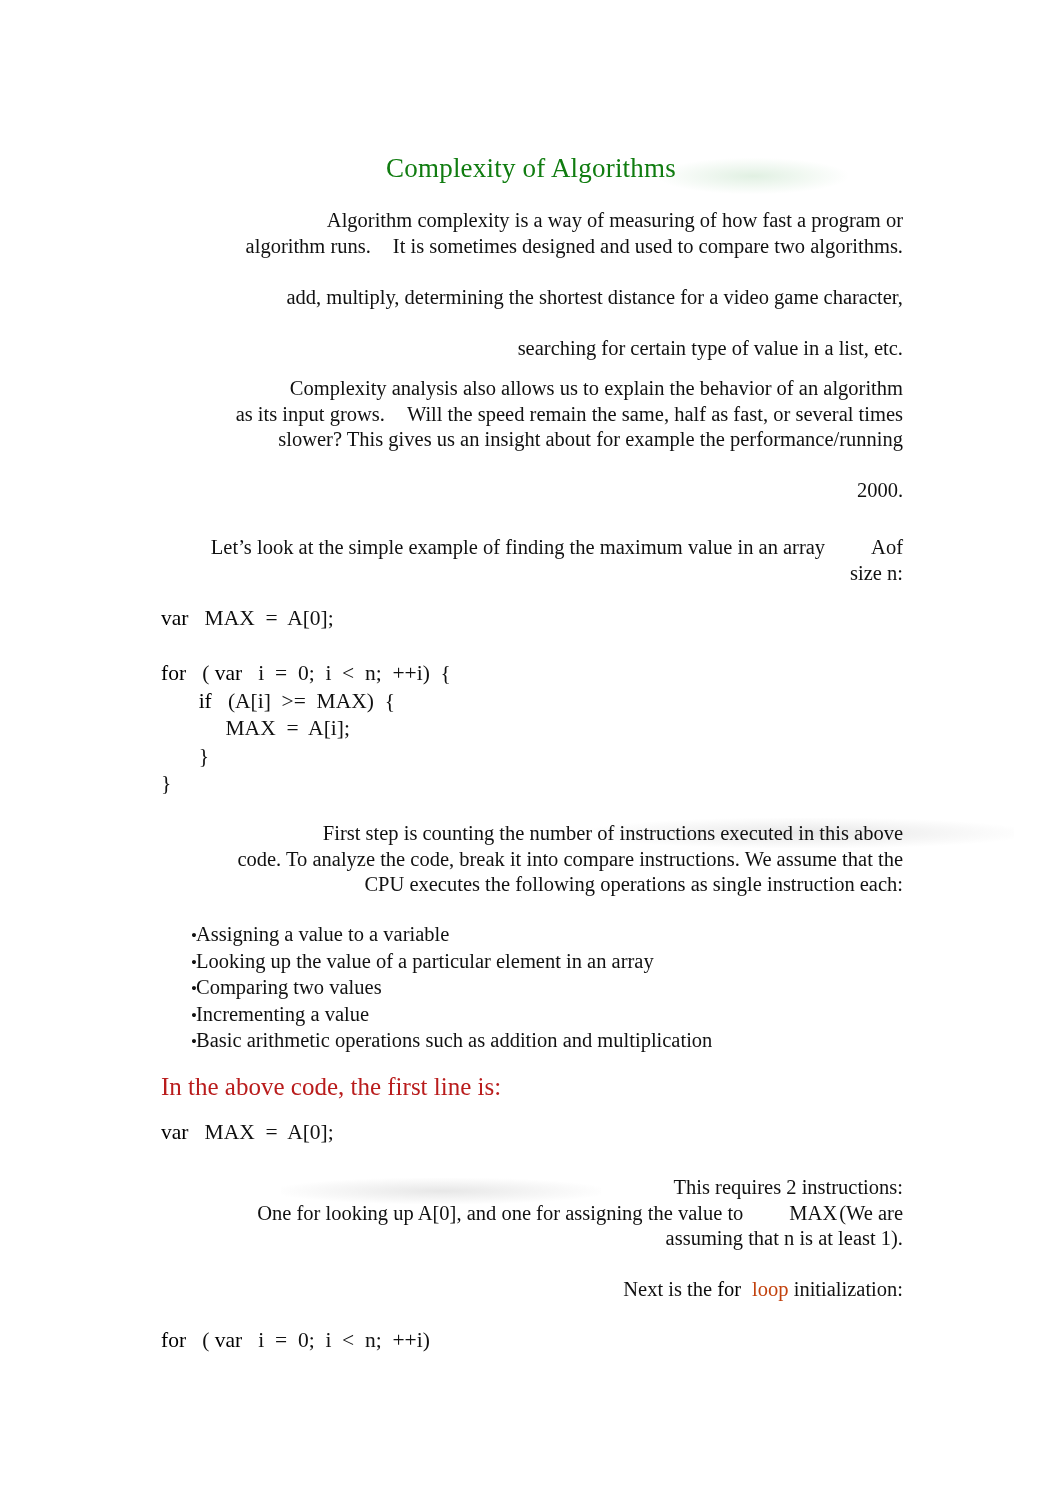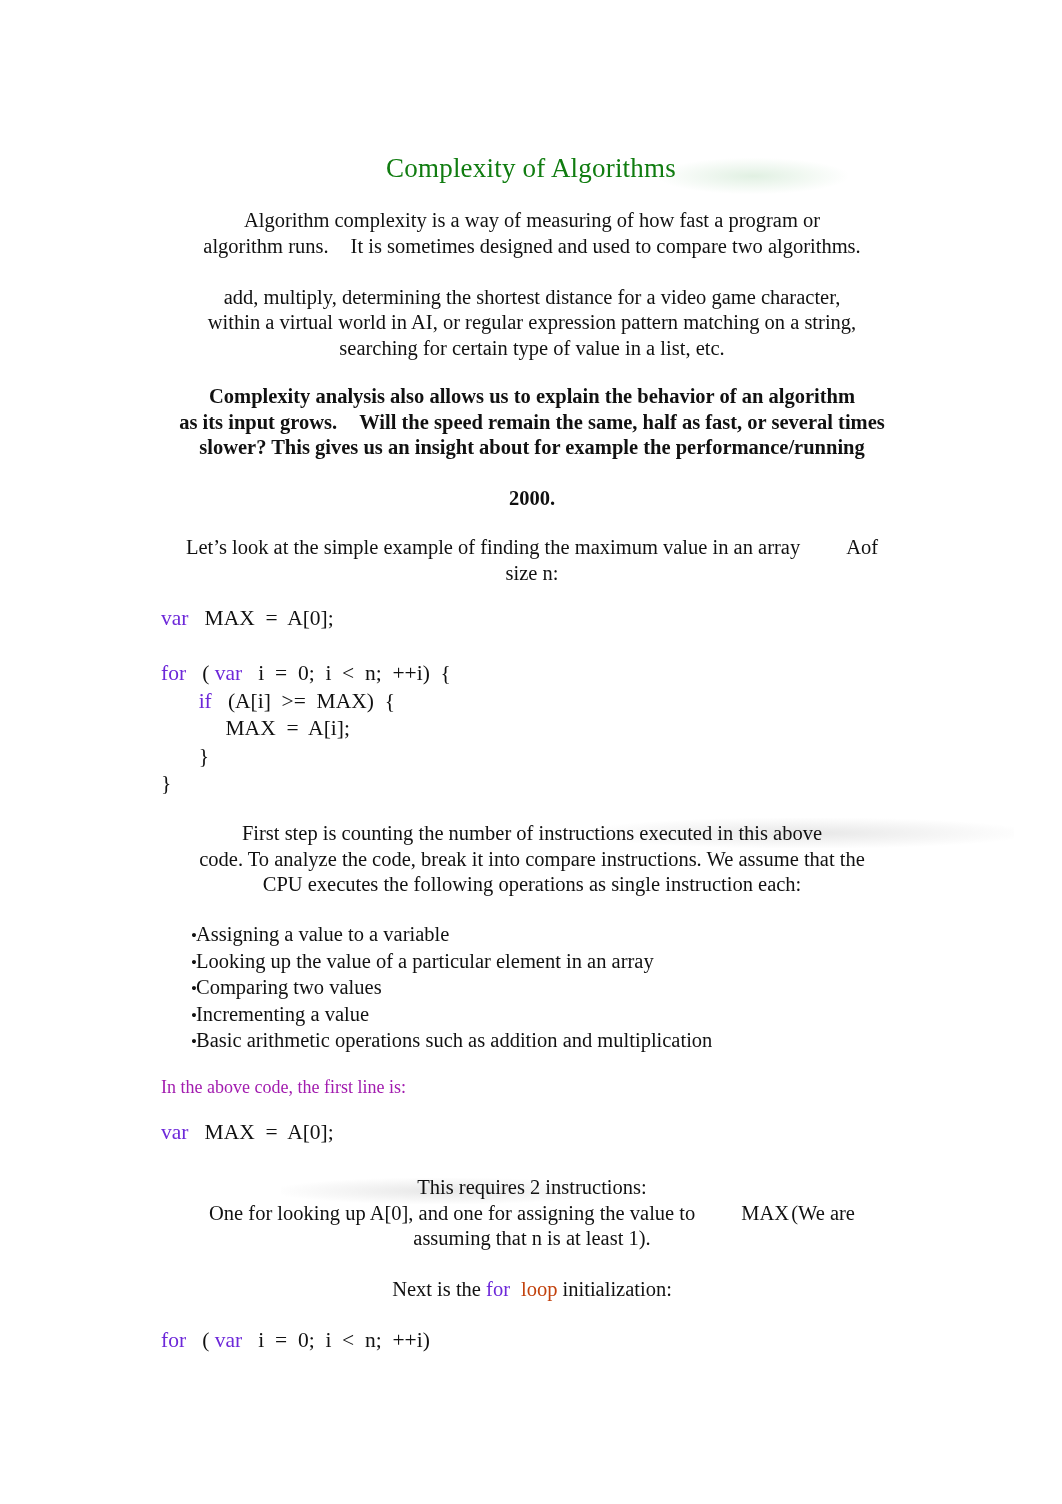--- a/index.html
+++ b/index.html
@@ -53,21 +53,21 @@
   }
 
   
   .para {
     position: absolute;
     left: 0;
     width: 742px;
     font-size: 20.5px;
     line-height: 25.6px;
     color: #111111;
-    text-align: center;
+    text-align: right;
   }
   .para .gap {
     display: inline-block;
     width: 22px;
   }
   .para .gap-lg {
     display: inline-block;
     width: 46px;
   }
 
@@ -75,21 +75,21 @@
   .code {
     position: absolute;
     left: 0;
     font-family: "Liberation Serif", "DejaVu Serif", serif;
     font-size: 21.5px;
     line-height: 27.5px;
     color: #111111;
     white-space: pre;
   }
   .kw {
-    color: #6d28d9;
+    color: #000000;
   }
   .mono-n {
     font-family: "Liberation Serif", "DejaVu Serif", serif;
     font-size: 20.5px;
   }
   .kw-red {
     color: #c2410c;
   }
 
   
@@ -114,23 +114,23 @@
   }
   .bullet-text {
     flex: 1;
   }
 
   
   .subhead {
     position: absolute;
     left: 0;
     width: 742px;
-    font-size: 18px;
+    font-size: 25px;
     line-height: 30px;
-    color: #a21caf;
+    color: #b91c1c;
     font-weight: 400;
     margin: 0;
   }
 
   
   .smudge {
     position: absolute;
     pointer-events: none;
     background: radial-gradient(ellipse at center, rgba(225,225,225,0.8) 0%, rgba(255,255,255,0) 75%);
   }
@@ -142,25 +142,25 @@
   <div class="content">
 
     <div class="title-smudge"></div>
     <div class="doc-title">Complexity of Algorithms</div>
 
     <div class="para" style="top:208px;">
       <span>Algorithm complexity is a way of measuring of how fast a program or</span><br>
       <span>algorithm runs.</span><span class="gap"></span><span>It is sometimes designed and used to compare two algorithms.</span><br>
       <br>
       <span>add, multiply, determining the shortest distance for a video game character,</span><br>
-      <span>within a virtual world in AI, or regular expression pattern matching on a string,</span><br>
+      <br>
       <span>searching for certain type of value in a list, etc.</span>
     </div>
 
-    <div class="para" style="top:384px;font-weight:bold;">
+    <div class="para" style="top:376px;">
       <span>Complexity analysis also allows us to explain the behavior of an algorithm</span><br>
       <span>as its input grows.</span><span class="gap"></span><span>Will the speed remain the same, half as fast, or several times</span><br>
       <span>slower? This gives us an insight about for example the performance/running</span><br>
       <br>
       <span>2000.</span>
     </div>
 
     <div class="para" style="top:535px;">
       <span>Let’s look at the simple example of finding the maximum value in an array</span><span class="gap-lg"></span><span>A</span><span>of</span><br>
       <span>size </span><span class="mono-n">n</span><span>:</span>

